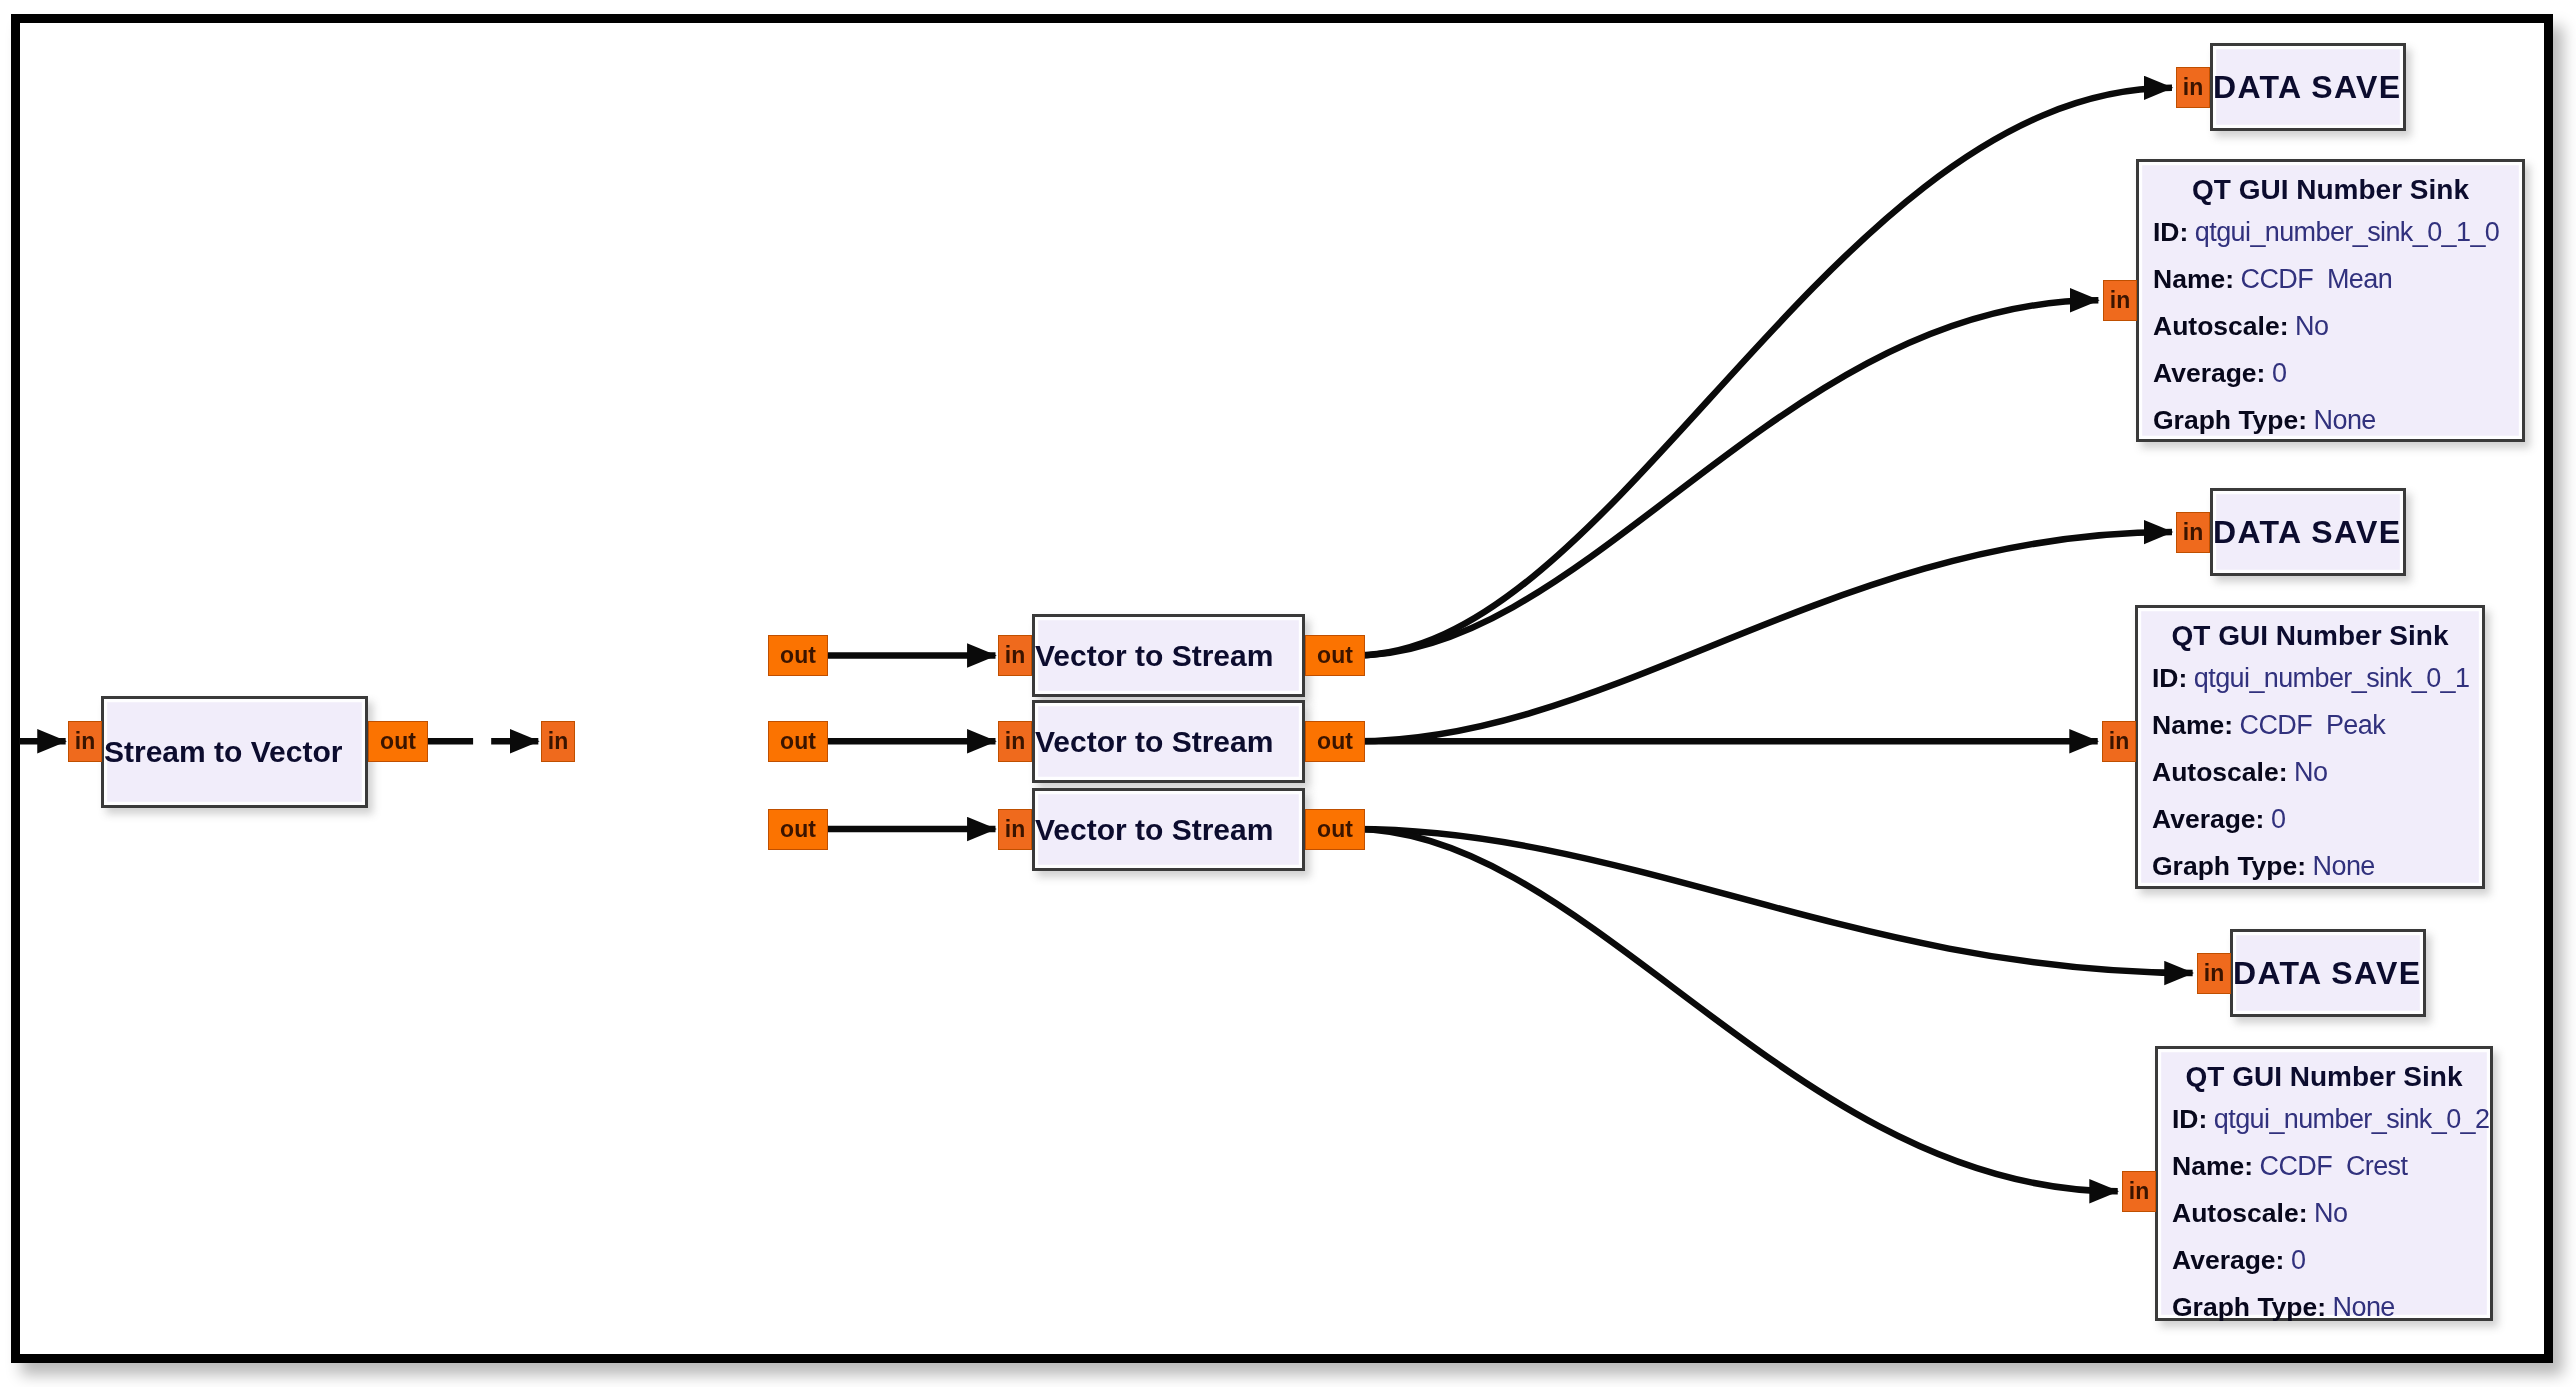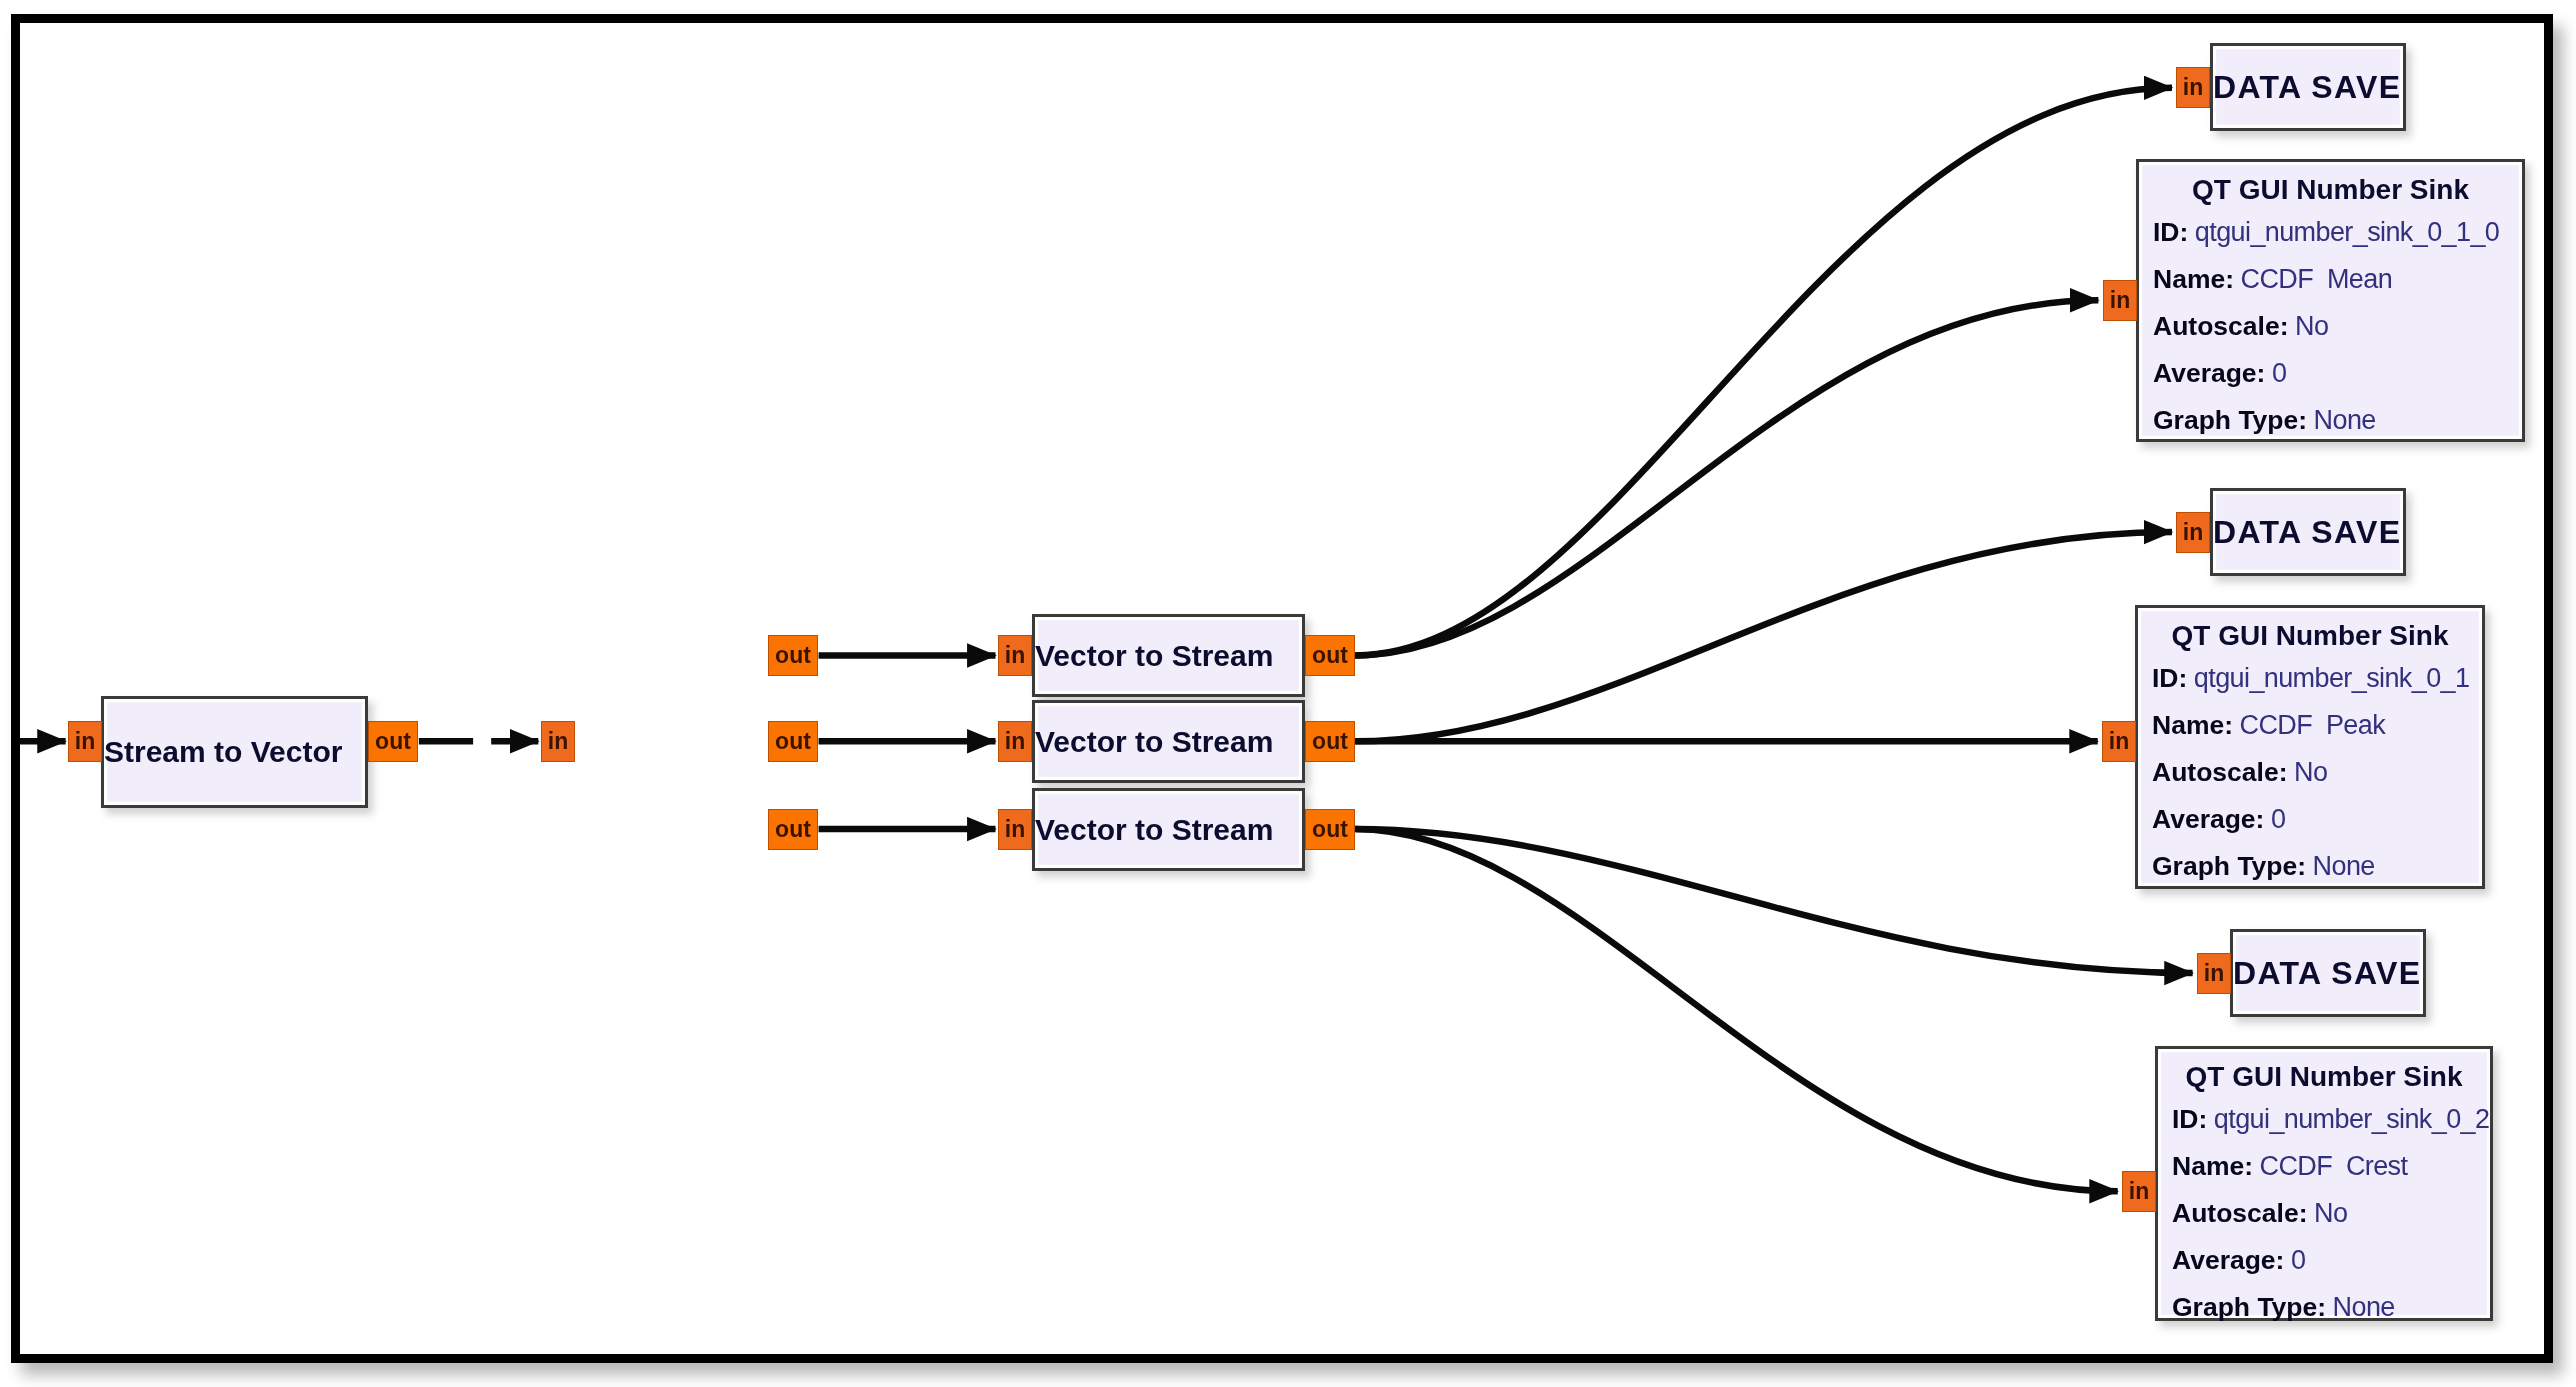--- a/index.html
+++ b/index.html
@@ -23,21 +23,21 @@
     box-shadow:inset 0 0 0 3.2px rgba(255,255,255,0.9), 4.5px 5.8px 7.8px rgba(70,70,70,0.25);
     display:flex;align-items:center;
   }
   .port{
     position:absolute;box-sizing:border-box;z-index:4;
     height:41px;border:1.9px solid #bf4f00;
     display:flex;align-items:center;justify-content:center;
     font-weight:700;font-size:23px;color:#3a1400;line-height:1;
   }
   .port.pin{width:34px;background:#ef6a1d;}
-  .port.pout{width:50px;background:#fb7301;}
+  .port.pout{width:60px;background:#fb7301;}
   .btitle{font-weight:700;font-size:30px;color:#0c0c2e;white-space:pre;}
   .ccdf-title{font-weight:700;font-size:36px;color:#0c0c2e;letter-spacing:0.6px;white-space:pre;}
   .ds-title{font-weight:700;font-size:32px;color:#0c0c2e;letter-spacing:1.3px;white-space:pre;}
   .qt{flex-direction:column;align-items:stretch;justify-content:flex-start;padding:7.8px 14px 0 14px;}
   .qt-title{font-weight:700;font-size:28px;color:#0c0c2e;text-align:center;line-height:39px;white-space:pre;}
   .prow{display:flex;align-items:flex-end;line-height:47px;white-space:pre;}
   .plabel{font-weight:700;font-size:26.5px;color:#08081c;white-space:pre;}
   .pvalue{font-weight:500;font-size:27px;color:#31317d;white-space:pre;margin-left:6.5px;letter-spacing:-0.6px;}
 </style>
 </head>

